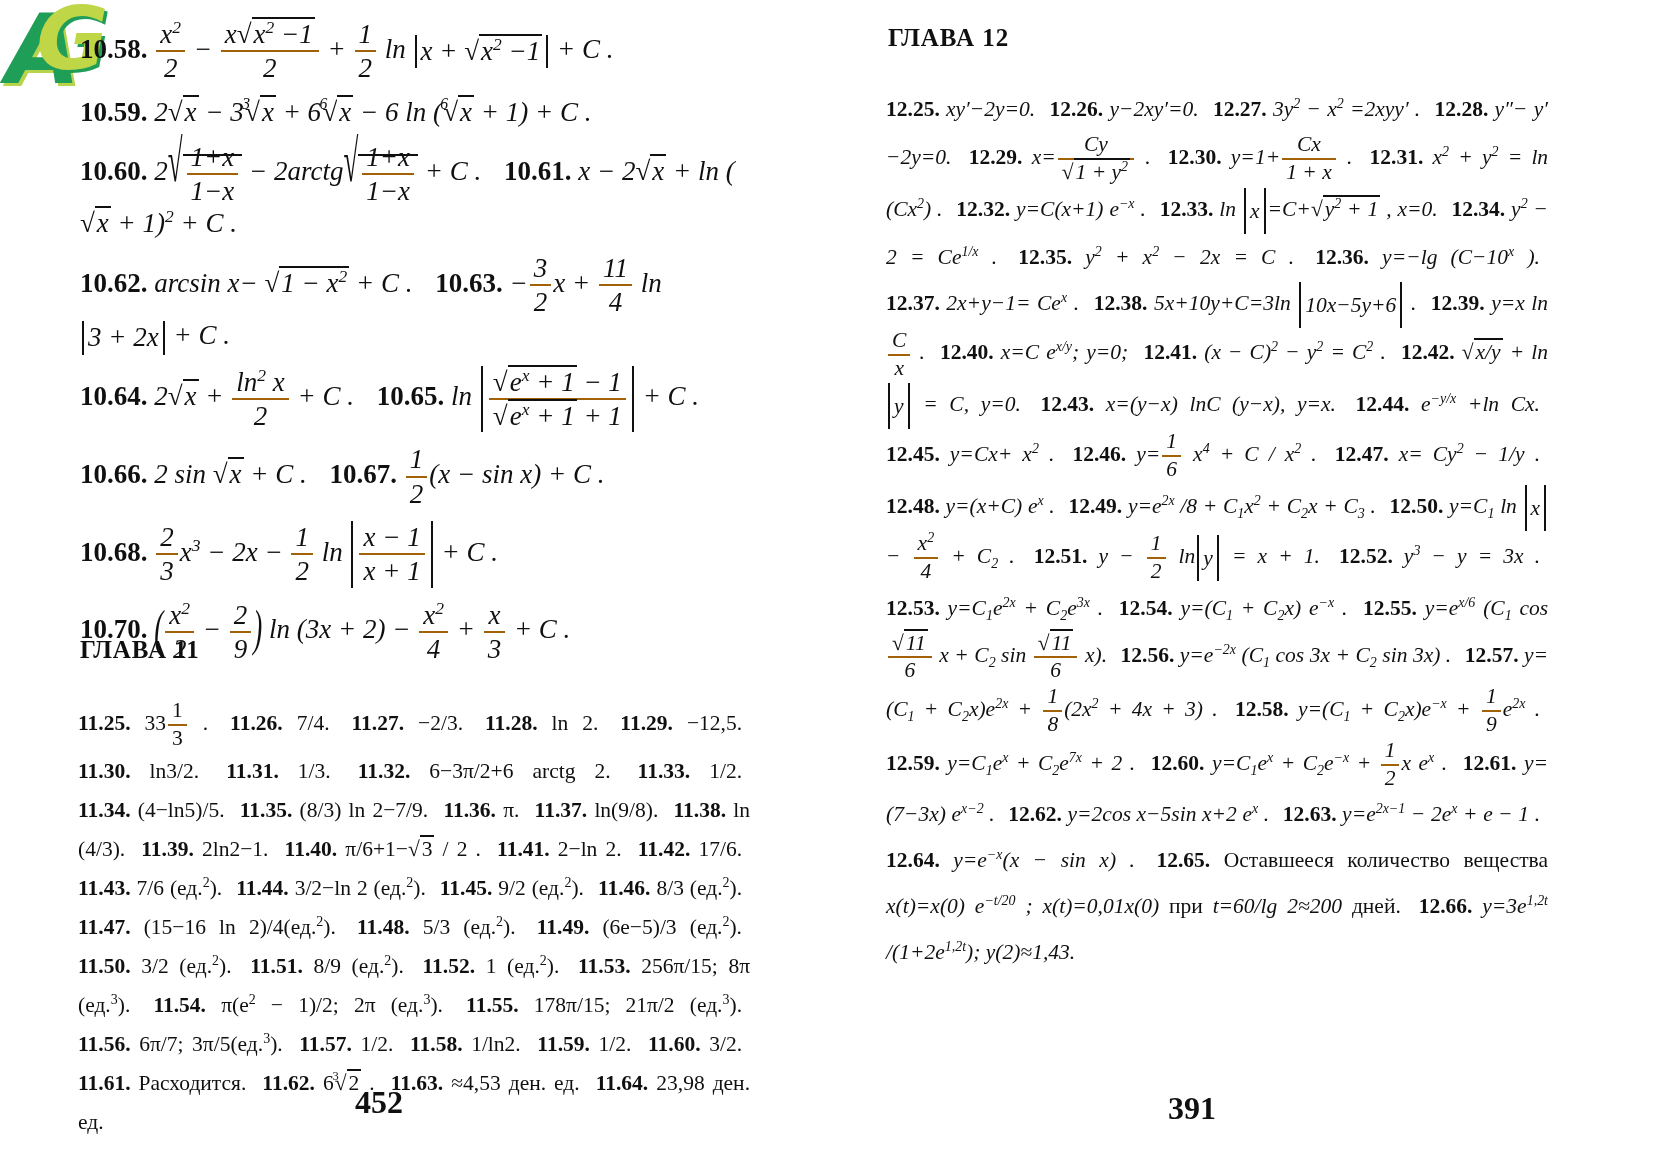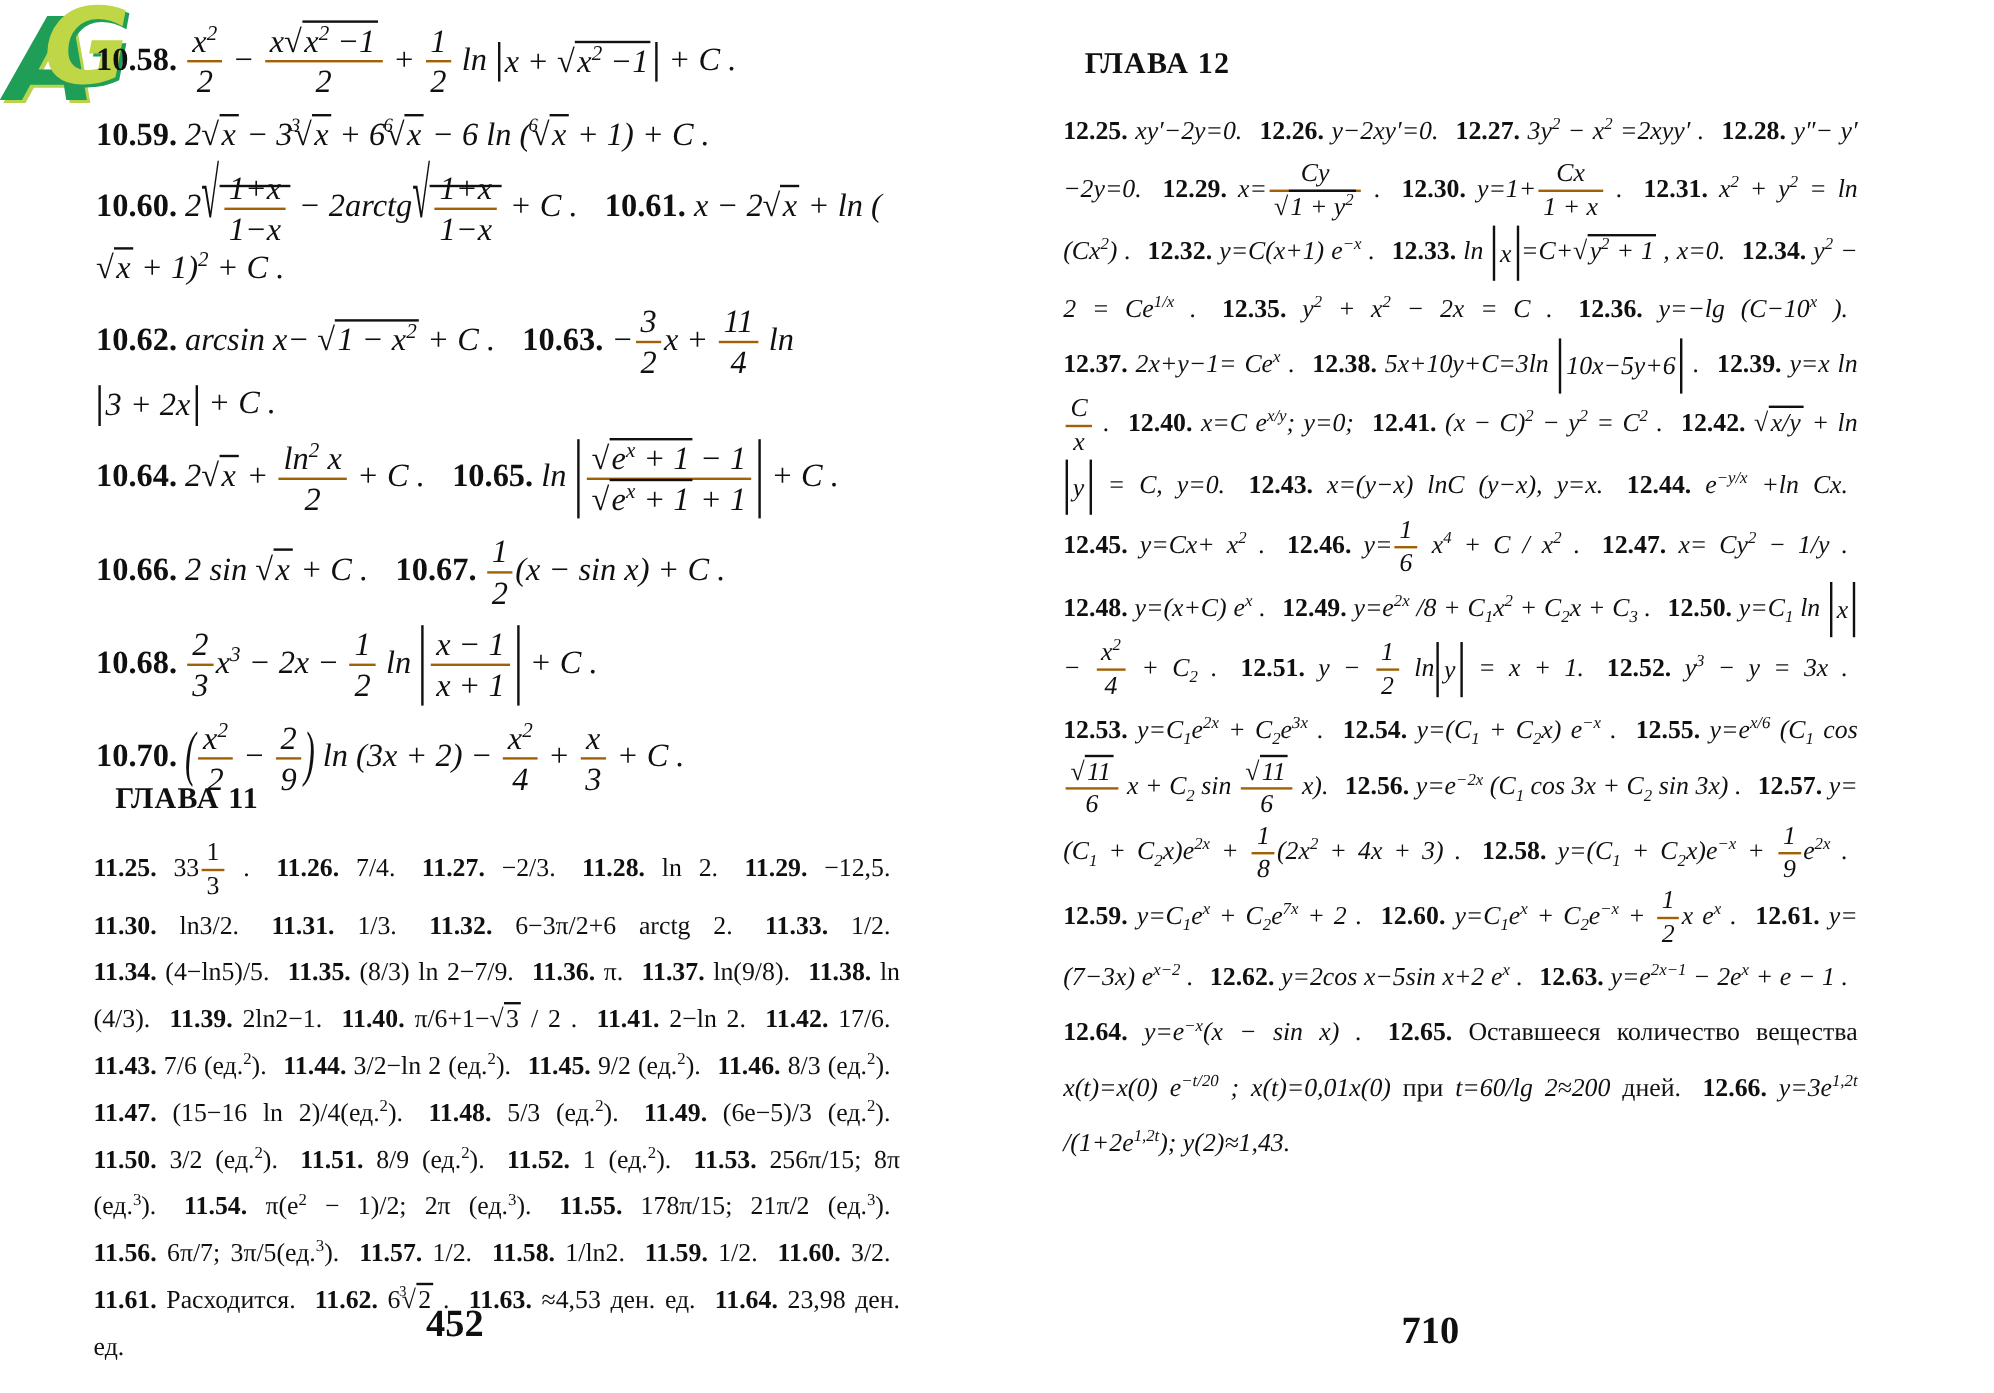--- a/index.html
+++ b/index.html
@@ -10,21 +10,21 @@
         font-weight:bold;font-style:italic;line-height:1;user-select:none;}
   .la{color:#1f9e58;font-size:96px;text-shadow:3px 3px 0 #b8d44b;display:inline-block;}
   .lg{color:#bfd647;font-size:88px;text-shadow:3px 3px 0 #1f9e58;display:inline-block;
       margin-left:-44px;position:relative;top:-14px;}
   
   .ch10{position:absolute;left:80px;top:18px;width:668px;}
   .h-ch11{position:absolute;left:80px;top:636px;text-align:center;}
   .flow11{position:absolute;left:78px;top:698px;width:672px;}
   .h-ch12{position:absolute;left:888px;top:24px;}
   .flow12{position:absolute;left:886px;top:86px;width:662px;}
-  h2{margin:16px;font-size:25px;font-weight:bold;letter-spacing:1px;}
+  h2{margin:0;font-size:25px;font-weight:bold;letter-spacing:1px;}
   .pageno{position:absolute;font-size:32px;font-weight:bold;}
   .pn-left{left:355px;top:1084px;}
   .pn-right{left:1168px;top:1090px;}
   
   .flow{font-size:21.5px;text-align:justify;}
   .flow11{line-height:39px;}
   .flow12{line-height:46px;}
   .dline{margin-bottom:11px;font-size:27px;line-height:1.25;}
   .it .no{font-weight:bold;font-style:normal;white-space:nowrap;}
   .mm{font-style:italic;}
@@ -62,14 +62,14 @@
       <div class="dline"><span class="it" style="margin-right:16px"><b class="no">10.70.</b>&nbsp;<span class="mm"><span class="bp">(</span><span class="fr"><span class="nu">x<sup>2</sup></span><span class="de">2</span></span> − <span class="fr"><span class="nu">2</span><span class="de">9</span></span><span class="bp">)</span> ln (3x + 2) − <span class="fr"><span class="nu">x<sup>2</sup></span><span class="de">4</span></span> + <span class="fr"><span class="nu">x</span><span class="de">3</span></span> + C .</span></span></div>
     </div>
 
   <h2 class="h-ch11">ГЛАВА 11</h2>
   <div class="flow flow11 plain" id="ch11"><span class="it" style="margin-right:8px"><b class="no">11.25.</b>&nbsp;<span class="mm">33<span class="fr"><span class="nu">1</span><span class="de">3</span></span> .</span></span> <span class="it" style="margin-right:8px"><b class="no">11.26.</b>&nbsp;<span class="mm">7/4.</span></span> <span class="it" style="margin-right:8px"><b class="no">11.27.</b>&nbsp;<span class="mm">−2/3.</span></span> <span class="it" style="margin-right:8px"><b class="no">11.28.</b>&nbsp;<span class="mm">ln 2.</span></span> <span class="it" style="margin-right:8px"><b class="no">11.29.</b>&nbsp;<span class="mm">−12,5.</span></span> <span class="it" style="margin-right:8px"><b class="no">11.30.</b>&nbsp;<span class="mm">ln3/2.</span></span> <span class="it" style="margin-right:8px"><b class="no">11.31.</b>&nbsp;<span class="mm">1/3.</span></span> <span class="it" style="margin-right:8px"><b class="no">11.32.</b>&nbsp;<span class="mm">6−3π/2+6 arctg 2.</span></span> <span class="it" style="margin-right:8px"><b class="no">11.33.</b>&nbsp;<span class="mm">1/2.</span></span> <span class="it" style="margin-right:8px"><b class="no">11.34.</b>&nbsp;<span class="mm">(4−ln5)/5.</span></span> <span class="it" style="margin-right:8px"><b class="no">11.35.</b>&nbsp;<span class="mm">(8/3) ln 2−7/9.</span></span> <span class="it" style="margin-right:8px"><b class="no">11.36.</b>&nbsp;<span class="mm">π.</span></span> <span class="it" style="margin-right:8px"><b class="no">11.37.</b>&nbsp;<span class="mm">ln(9/8).</span></span> <span class="it" style="margin-right:8px"><b class="no">11.38.</b>&nbsp;<span class="mm">ln (4/3).</span></span> <span class="it" style="margin-right:8px"><b class="no">11.39.</b>&nbsp;<span class="mm">2ln2−1.</span></span> <span class="it" style="margin-right:8px"><b class="no">11.40.</b>&nbsp;<span class="mm">π/6+1−<span class="sq"><span class="rad">√</span><span class="ov">3</span></span> / 2 .</span></span> <span class="it" style="margin-right:8px"><b class="no">11.41.</b>&nbsp;<span class="mm">2−ln 2.</span></span> <span class="it" style="margin-right:8px"><b class="no">11.42.</b>&nbsp;<span class="mm">17/6.</span></span> <span class="it" style="margin-right:8px"><b class="no">11.43.</b>&nbsp;<span class="mm">7/6 (ед.<sup>2</sup>).</span></span> <span class="it" style="margin-right:8px"><b class="no">11.44.</b>&nbsp;<span class="mm">3/2−ln 2 (ед.<sup>2</sup>).</span></span> <span class="it" style="margin-right:8px"><b class="no">11.45.</b>&nbsp;<span class="mm">9/2 (ед.<sup>2</sup>).</span></span> <span class="it" style="margin-right:8px"><b class="no">11.46.</b>&nbsp;<span class="mm">8/3 (ед.<sup>2</sup>).</span></span> <span class="it" style="margin-right:8px"><b class="no">11.47.</b>&nbsp;<span class="mm">(15−16 ln 2)/4(ед.<sup>2</sup>).</span></span> <span class="it" style="margin-right:8px"><b class="no">11.48.</b>&nbsp;<span class="mm">5/3 (ед.<sup>2</sup>).</span></span> <span class="it" style="margin-right:8px"><b class="no">11.49.</b>&nbsp;<span class="mm">(6e−5)/3 (ед.<sup>2</sup>).</span></span> <span class="it" style="margin-right:8px"><b class="no">11.50.</b>&nbsp;<span class="mm">3/2 (ед.<sup>2</sup>).</span></span> <span class="it" style="margin-right:8px"><b class="no">11.51.</b>&nbsp;<span class="mm">8/9 (ед.<sup>2</sup>).</span></span> <span class="it" style="margin-right:8px"><b class="no">11.52.</b>&nbsp;<span class="mm">1 (ед.<sup>2</sup>).</span></span> <span class="it" style="margin-right:8px"><b class="no">11.53.</b>&nbsp;<span class="mm">256π/15;  8π (ед.<sup>3</sup>).</span></span> <span class="it" style="margin-right:8px"><b class="no">11.54.</b>&nbsp;<span class="mm">π(e<sup>2</sup> − 1)/2;  2π (ед.<sup>3</sup>).</span></span> <span class="it" style="margin-right:8px"><b class="no">11.55.</b>&nbsp;<span class="mm">178π/15;  21π/2 (ед.<sup>3</sup>).</span></span> <span class="it" style="margin-right:8px"><b class="no">11.56.</b>&nbsp;<span class="mm">6π/7;  3π/5(ед.<sup>3</sup>).</span></span> <span class="it" style="margin-right:8px"><b class="no">11.57.</b>&nbsp;<span class="mm">1/2.</span></span> <span class="it" style="margin-right:8px"><b class="no">11.58.</b>&nbsp;<span class="mm">1/ln2.</span></span> <span class="it" style="margin-right:8px"><b class="no">11.59.</b>&nbsp;<span class="mm">1/2.</span></span> <span class="it" style="margin-right:8px"><b class="no">11.60.</b>&nbsp;<span class="mm">3/2.</span></span> <span class="it" style="margin-right:8px"><b class="no">11.61.</b>&nbsp;<span class="mm">Расходится.</span></span> <span class="it" style="margin-right:8px"><b class="no">11.62.</b>&nbsp;<span class="mm">6<span class="sq"><sup class="ri">3</sup><span class="rad">√</span><span class="ov">2</span></span> .</span></span> <span class="it" style="margin-right:8px"><b class="no">11.63.</b>&nbsp;<span class="mm">≈4,53 ден. ед.</span></span> <span class="it" style="margin-right:8px"><b class="no">11.64.</b>&nbsp;<span class="mm">23,98 ден. ед.</span></span></div>
 
   <h2 class="h-ch12">ГЛАВА 12</h2>
   <div class="flow flow12" id="ch12"><span class="it" style="margin-right:8px"><b class="no">12.25.</b>&nbsp;<span class="mm">xy′−2y=0.</span></span> <span class="it" style="margin-right:8px"><b class="no">12.26.</b>&nbsp;<span class="mm">y−2xy′=0.</span></span> <span class="it" style="margin-right:8px"><b class="no">12.27.</b>&nbsp;<span class="mm">3y<sup>2</sup> − x<sup>2</sup> =2xyy′ .</span></span> <span class="it" style="margin-right:8px"><b class="no">12.28.</b>&nbsp;<span class="mm">y″− y′−2y=0.</span></span> <span class="it" style="margin-right:8px"><b class="no">12.29.</b>&nbsp;<span class="mm">x=<span class="fr"><span class="nu">Cy</span><span class="de"><span class="sq"><span class="rad">√</span><span class="ov">1 + y<sup>2</sup></span></span></span></span> .</span></span> <span class="it" style="margin-right:8px"><b class="no">12.30.</b>&nbsp;<span class="mm">y=1+<span class="fr"><span class="nu">Cx</span><span class="de">1 + x</span></span> .</span></span> <span class="it" style="margin-right:8px"><b class="no">12.31.</b>&nbsp;<span class="mm">x<sup>2</sup> + y<sup>2</sup> = ln (Cx<sup>2</sup>) .</span></span> <span class="it" style="margin-right:8px"><b class="no">12.32.</b>&nbsp;<span class="mm">y=C(x+1) e<sup>−x</sup> .</span></span> <span class="it" style="margin-right:8px"><b class="no">12.33.</b>&nbsp;<span class="mm">ln <span class="ab">x</span>=C+<span class="sq"><span class="rad">√</span><span class="ov">y<sup>2</sup> + 1</span></span> , x=0.</span></span> <span class="it" style="margin-right:8px"><b class="no">12.34.</b>&nbsp;<span class="mm">y<sup>2</sup> − 2 = Ce<sup>1/x</sup> .</span></span> <span class="it" style="margin-right:8px"><b class="no">12.35.</b>&nbsp;<span class="mm">y<sup>2</sup> + x<sup>2</sup> − 2x = C .</span></span> <span class="it" style="margin-right:8px"><b class="no">12.36.</b>&nbsp;<span class="mm">y=−lg (C−10<sup>x</sup> ).</span></span> <span class="it" style="margin-right:8px"><b class="no">12.37.</b>&nbsp;<span class="mm">2x+y−1= Ce<sup>x</sup> .</span></span> <span class="it" style="margin-right:8px"><b class="no">12.38.</b>&nbsp;<span class="mm">5x+10y+C=3ln <span class="ab">10x−5y+6</span> .</span></span> <span class="it" style="margin-right:8px"><b class="no">12.39.</b>&nbsp;<span class="mm">y=x ln <span class="fr"><span class="nu">C</span><span class="de">x</span></span> .</span></span> <span class="it" style="margin-right:8px"><b class="no">12.40.</b>&nbsp;<span class="mm">x=C e<sup>x/y</sup>;  y=0;</span></span> <span class="it" style="margin-right:8px"><b class="no">12.41.</b>&nbsp;<span class="mm">(x − C)<sup>2</sup> − y<sup>2</sup> = C<sup>2</sup> .</span></span> <span class="it" style="margin-right:8px"><b class="no">12.42.</b>&nbsp;<span class="mm"><span class="sq"><span class="rad">√</span><span class="ov">x/y</span></span> + ln <span class="ab">y</span> = C,  y=0.</span></span> <span class="it" style="margin-right:8px"><b class="no">12.43.</b>&nbsp;<span class="mm">x=(y−x) lnC (y−x), y=x.</span></span> <span class="it" style="margin-right:8px"><b class="no">12.44.</b>&nbsp;<span class="mm">e<sup>−y/x</sup> +ln Cx.</span></span> <span class="it" style="margin-right:8px"><b class="no">12.45.</b>&nbsp;<span class="mm">y=Cx+ x<sup>2</sup> .</span></span> <span class="it" style="margin-right:8px"><b class="no">12.46.</b>&nbsp;<span class="mm">y=<span class="fr"><span class="nu">1</span><span class="de">6</span></span> x<sup>4</sup> + C / x<sup>2</sup> .</span></span> <span class="it" style="margin-right:8px"><b class="no">12.47.</b>&nbsp;<span class="mm">x= Cy<sup>2</sup> − 1/y .</span></span> <span class="it" style="margin-right:8px"><b class="no">12.48.</b>&nbsp;<span class="mm">y=(x+C) e<sup>x</sup> .</span></span> <span class="it" style="margin-right:8px"><b class="no">12.49.</b>&nbsp;<span class="mm">y=e<sup>2x</sup> /8 + C<sub>1</sub>x<sup>2</sup> + C<sub>2</sub>x + C<sub>3</sub> .</span></span> <span class="it" style="margin-right:8px"><b class="no">12.50.</b>&nbsp;<span class="mm">y=C<sub>1</sub> ln <span class="ab">x</span> − <span class="fr"><span class="nu">x<sup>2</sup></span><span class="de">4</span></span> + C<sub>2</sub> .</span></span> <span class="it" style="margin-right:8px"><b class="no">12.51.</b>&nbsp;<span class="mm">y − <span class="fr"><span class="nu">1</span><span class="de">2</span></span> ln<span class="ab">y</span> = x + 1.</span></span> <span class="it" style="margin-right:8px"><b class="no">12.52.</b>&nbsp;<span class="mm">y<sup>3</sup> − y = 3x .</span></span> <span class="it" style="margin-right:8px"><b class="no">12.53.</b>&nbsp;<span class="mm">y=C<sub>1</sub>e<sup>2x</sup> + C<sub>2</sub>e<sup>3x</sup> .</span></span> <span class="it" style="margin-right:8px"><b class="no">12.54.</b>&nbsp;<span class="mm">y=(C<sub>1</sub> + C<sub>2</sub>x) e<sup>−x</sup> .</span></span> <span class="it" style="margin-right:8px"><b class="no">12.55.</b>&nbsp;<span class="mm">y=e<sup>x/6</sup> (C<sub>1</sub> cos <span class="fr"><span class="nu"><span class="sq"><span class="rad">√</span><span class="ov">11</span></span></span><span class="de">6</span></span> x + C<sub>2</sub> sin <span class="fr"><span class="nu"><span class="sq"><span class="rad">√</span><span class="ov">11</span></span></span><span class="de">6</span></span> x).</span></span> <span class="it" style="margin-right:8px"><b class="no">12.56.</b>&nbsp;<span class="mm">y=e<sup>−2x</sup> (C<sub>1</sub> cos 3x + C<sub>2</sub> sin 3x) .</span></span> <span class="it" style="margin-right:8px"><b class="no">12.57.</b>&nbsp;<span class="mm">y=(C<sub>1</sub> + C<sub>2</sub>x)e<sup>2x</sup> + <span class="fr"><span class="nu">1</span><span class="de">8</span></span>(2x<sup>2</sup> + 4x + 3) .</span></span> <span class="it" style="margin-right:8px"><b class="no">12.58.</b>&nbsp;<span class="mm">y=(C<sub>1</sub> + C<sub>2</sub>x)e<sup>−x</sup> + <span class="fr"><span class="nu">1</span><span class="de">9</span></span>e<sup>2x</sup> .</span></span> <span class="it" style="margin-right:8px"><b class="no">12.59.</b>&nbsp;<span class="mm">y=C<sub>1</sub>e<sup>x</sup> + C<sub>2</sub>e<sup>7x</sup> + 2 .</span></span> <span class="it" style="margin-right:8px"><b class="no">12.60.</b>&nbsp;<span class="mm">y=C<sub>1</sub>e<sup>x</sup> + C<sub>2</sub>e<sup>−x</sup> + <span class="fr"><span class="nu">1</span><span class="de">2</span></span>x e<sup>x</sup> .</span></span> <span class="it" style="margin-right:8px"><b class="no">12.61.</b>&nbsp;<span class="mm">y=(7−3x) e<sup>x−2</sup> .</span></span> <span class="it" style="margin-right:8px"><b class="no">12.62.</b>&nbsp;<span class="mm">y=2cos x−5sin x+2 e<sup>x</sup> .</span></span> <span class="it" style="margin-right:8px"><b class="no">12.63.</b>&nbsp;<span class="mm">y=e<sup>2x−1</sup> − 2e<sup>x</sup> + e − 1 .</span></span> <span class="it" style="margin-right:8px"><b class="no">12.64.</b>&nbsp;<span class="mm">y=e<sup>−x</sup>(x − sin x) .</span></span> <span class="it" style="margin-right:8px"><b class="no">12.65.</b>&nbsp;<span class="mm"><span class="up">Оставшееся количество вещества</span> x(t)=x(0) e<sup>−t/20</sup> ;  x(t)=0,01x(0) <span class="up">при</span> t=60/lg 2≈200 <span class="up">дней.</span></span></span> <span class="it" style="margin-right:8px"><b class="no">12.66.</b>&nbsp;<span class="mm">y=3e<sup>1,2t</sup> /(1+2e<sup>1,2t</sup>);  y(2)≈1,43.</span></span></div>
 
   <div class="pageno pn-left">452</div>
-  <div class="pageno pn-right">710</div>
+  <div class="pageno pn-right">391</div>
 </div>
 
 </body></html>

